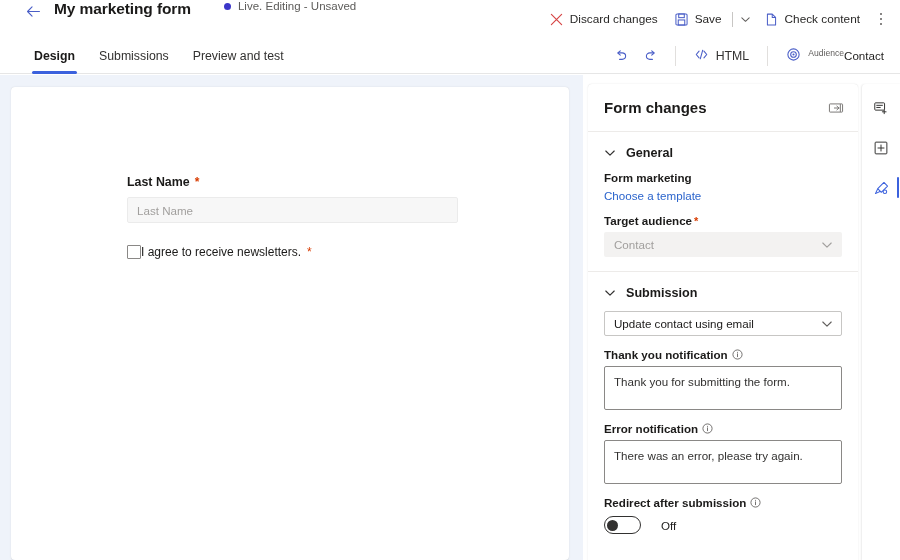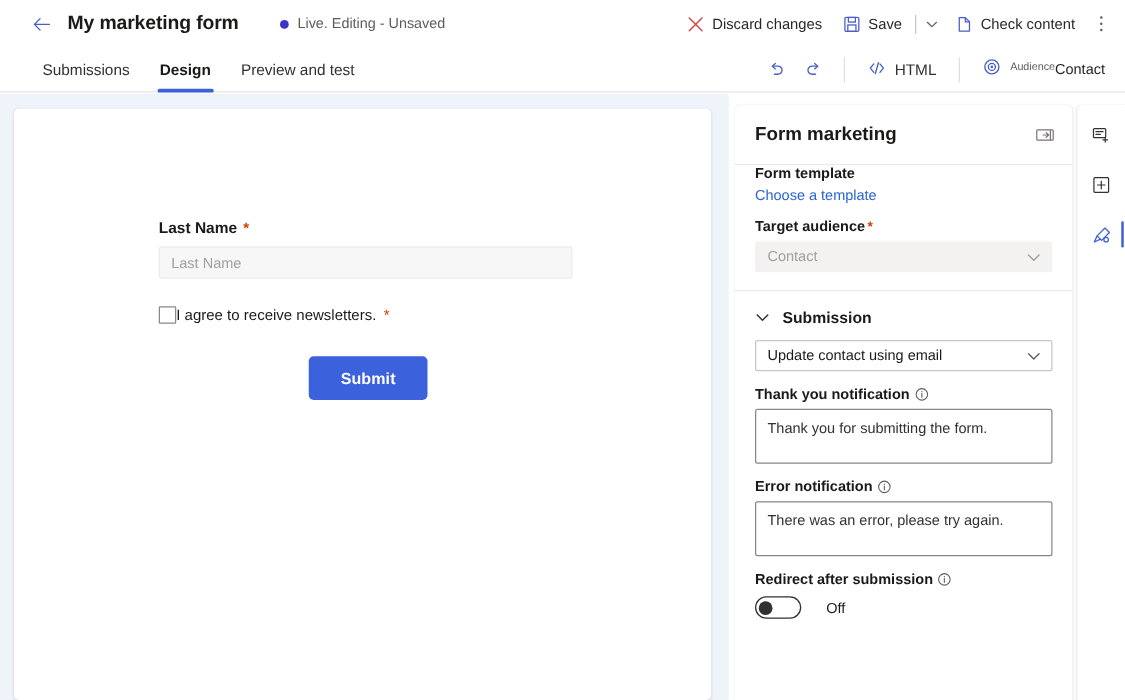--- a/index.html
+++ b/index.html
@@ -9,21 +9,21 @@
     overflow: hidden;
     font-family: "Liberation Sans", sans-serif;
     background: #ffffff;
     color: #201f1e;
   }
   #app { position: relative; width: 900px; height: 560px; background: #fff; }
 
   
   .topbar {
     position: absolute; left: 0; top: 0; width: 900px; height: 38px;
-    display: flex; align-items: center; background: #fff;
+    display: flex; align-items: flex-start; background: #fff;
   }
   .back-btn {
     margin-left: 22px; width: 22px; height: 22px;
     display: flex; align-items: center; justify-content: center;
     color: #4a5ec7; cursor: pointer;
   }
   .form-title {
     margin-left: 10px; font-size: 15.5px; font-weight: bold;
     color: #1b1a19; letter-spacing: -0.1px;
   }
@@ -255,25 +255,25 @@
       <div class="kebab">
         <i></i>
           <i></i>
           <i></i>
       </div>
     </div>
   </div>
 
   <div class="tabbar">
     <div class="tabs">
+      <div class="tab active">
+        <span>Design</span>
+      </div>
       <div class="tab">
         <span>Submissions</span>
-      </div>
-      <div class="tab active">
-        <span>Design</span>
       </div>
       <div class="tab">
         <span>Preview and test</span>
       </div>
     </div>
 
     <div class="tabbar-right">
       <div class="icon-btn">
         <svg width="16" height="16" viewBox="0 0 18 18" fill="none">
           <path d="M6 5.5H10.2c2.4 0 4 1.5 4 3.6s-1.6 3.7-4 3.7H7.4" stroke="#4a5ec7" stroke-width="1.2" stroke-linecap="round"></path>
@@ -327,45 +327,48 @@
         </div>
 
         <div class="chk-row">
           <span class="chk-box"></span>
           <span class="chk-label">
             <span>I agree to receive newsletters.</span>
             <span class="req">*</span>
           </span>
         </div>
 
-        <div class="submit-wrap">
-          <button class="submit-btn">Submit</button>
-        </div>
 
       </div>
     </div>
   </div>
 
   <div class="settings-panel">
     <div class="panel-head">
-      <span class="panel-title">Form marketing</span>
+      <span class="panel-title">Form changes</span>
       <span class="panel-collapse">
         <svg width="16" height="16" viewBox="0 0 18 18" fill="none">
           <rect x="1.6" y="4.4" width="14.8" height="9.2" rx="0.8" stroke="#797775" stroke-width="1.1"></rect>
           <path d="M12.4 9H7.2M10 6.9L12.4 9 10 11.1" stroke="#797775" stroke-width="1.1" stroke-linecap="round" stroke-linejoin="round"></path>
           <path d="M13.9 4.6v8.8" stroke="#797775" stroke-width="1.1"></path>
         </svg>
       </span>
     </div>
 
     <div class="panel-body">
 
       <div class="section">
-
-        <div class="s-label">Form template</div>
+        <div class="sect-head">
+          <svg width="12" height="12" viewBox="0 0 12 12" fill="none">
+            <path d="M1.8 4L6 8.2 10.2 4" stroke="#323130" stroke-width="1.15" stroke-linecap="round" stroke-linejoin="round"></path>
+          </svg>
+          <span class="sect-title">General</span>
+        </div>
+
+        <div class="s-label">Form marketing</div>
         <div class="link">Choose a template</div>
 
         <div class="gap"></div>
 
         <div class="s-label">
           <span>Target audience</span>
           <span class="req">*</span>
         </div>
         <div class="dd disabled">
           <span>Contact</span>

